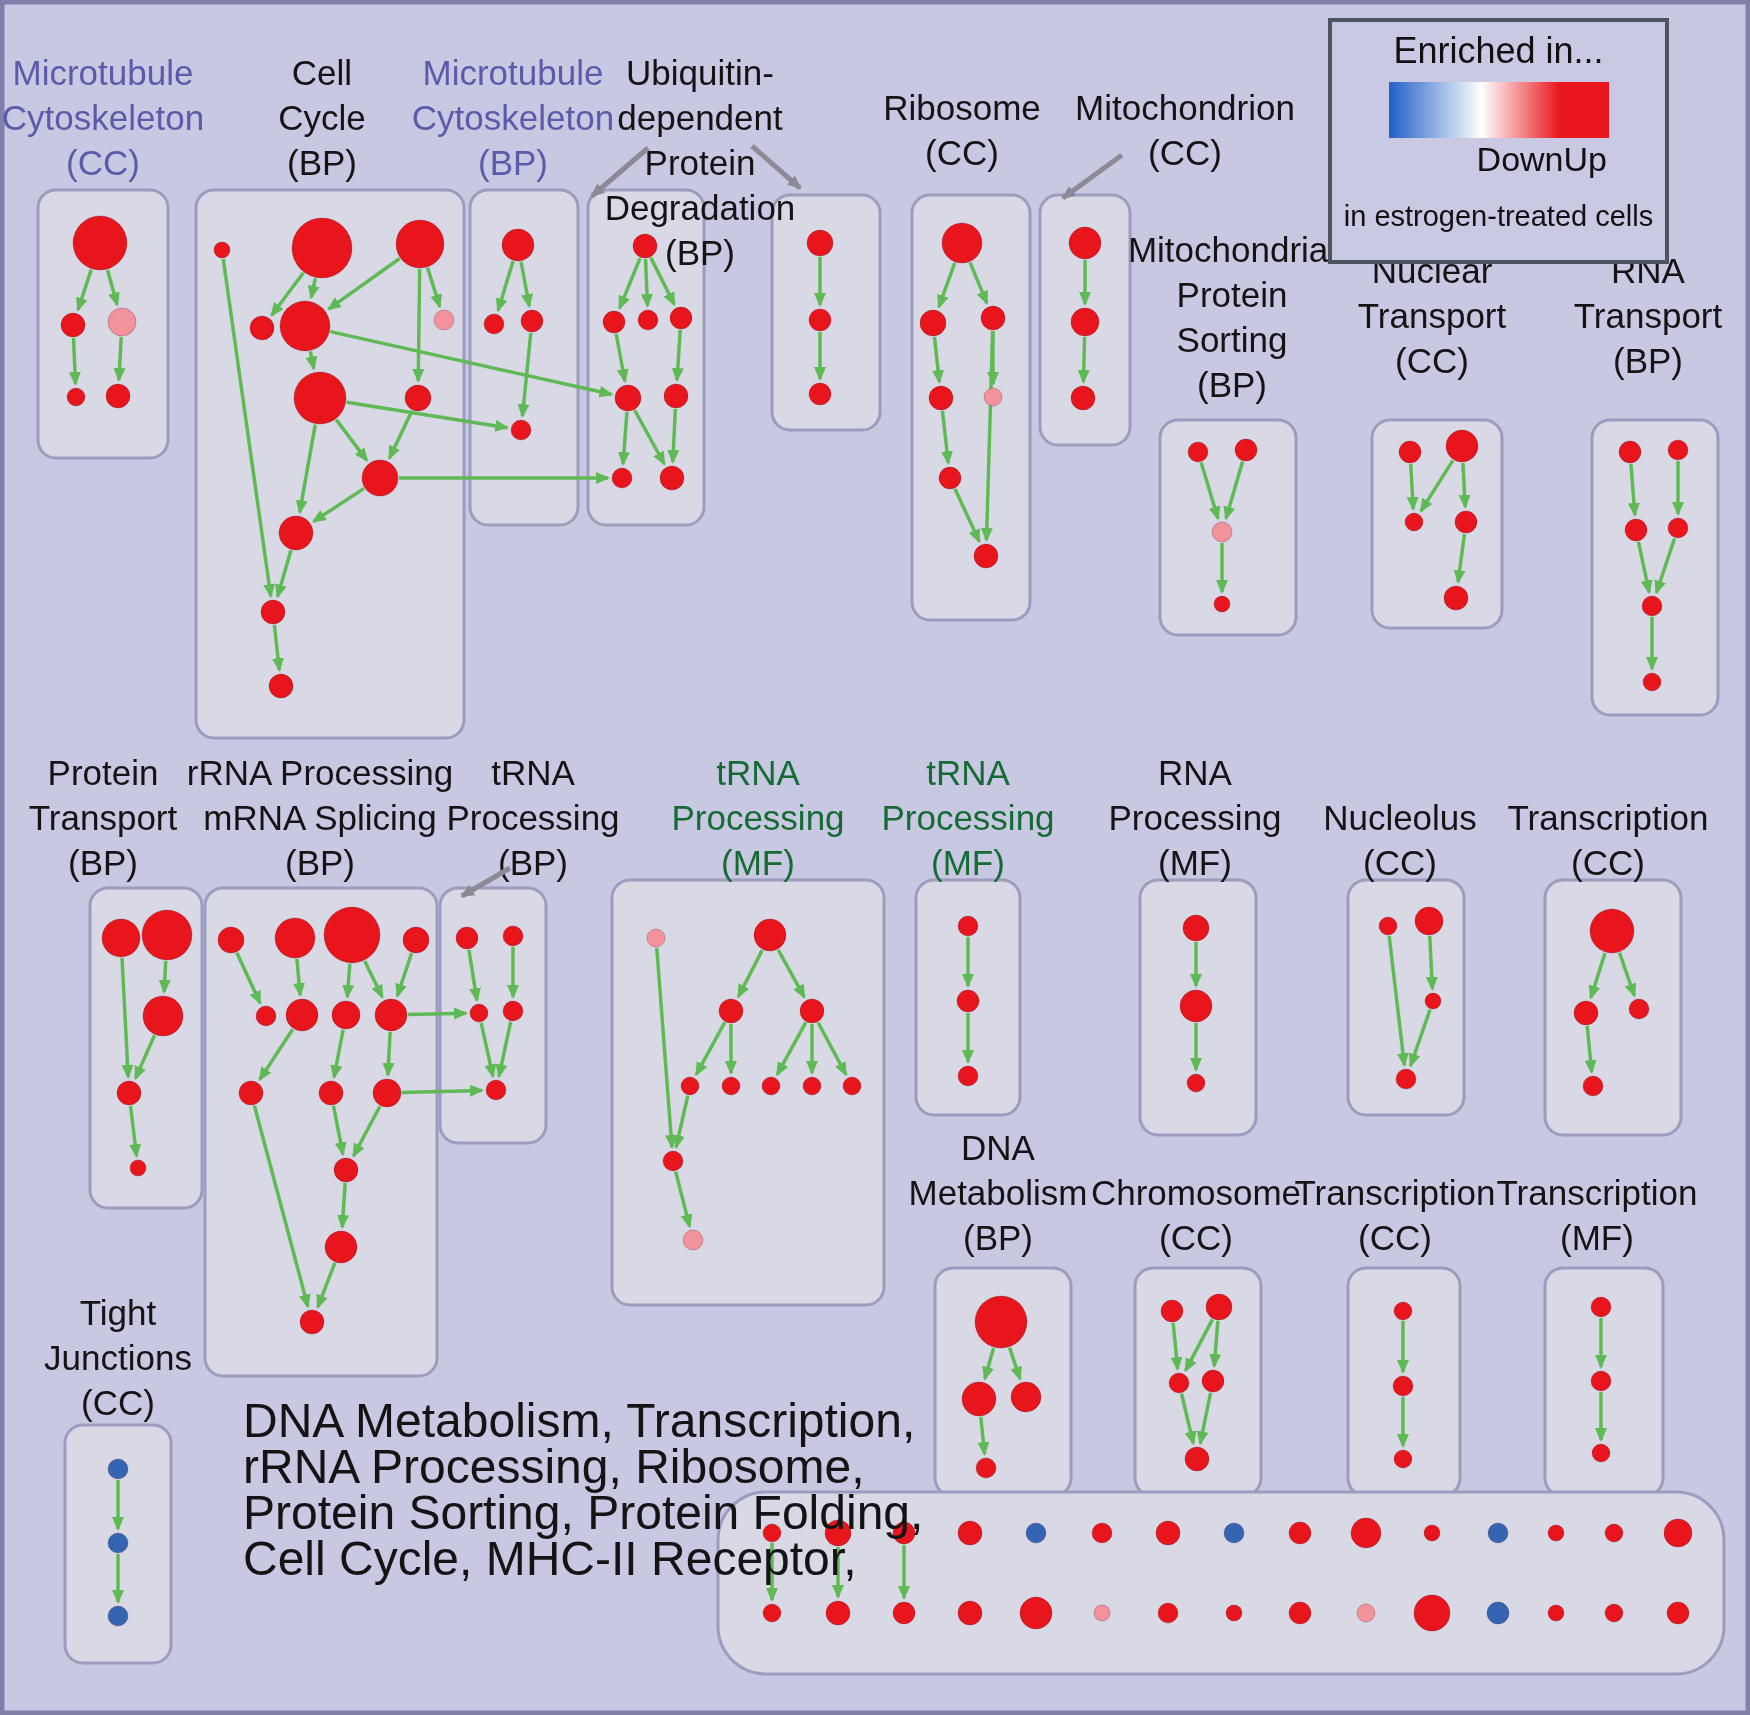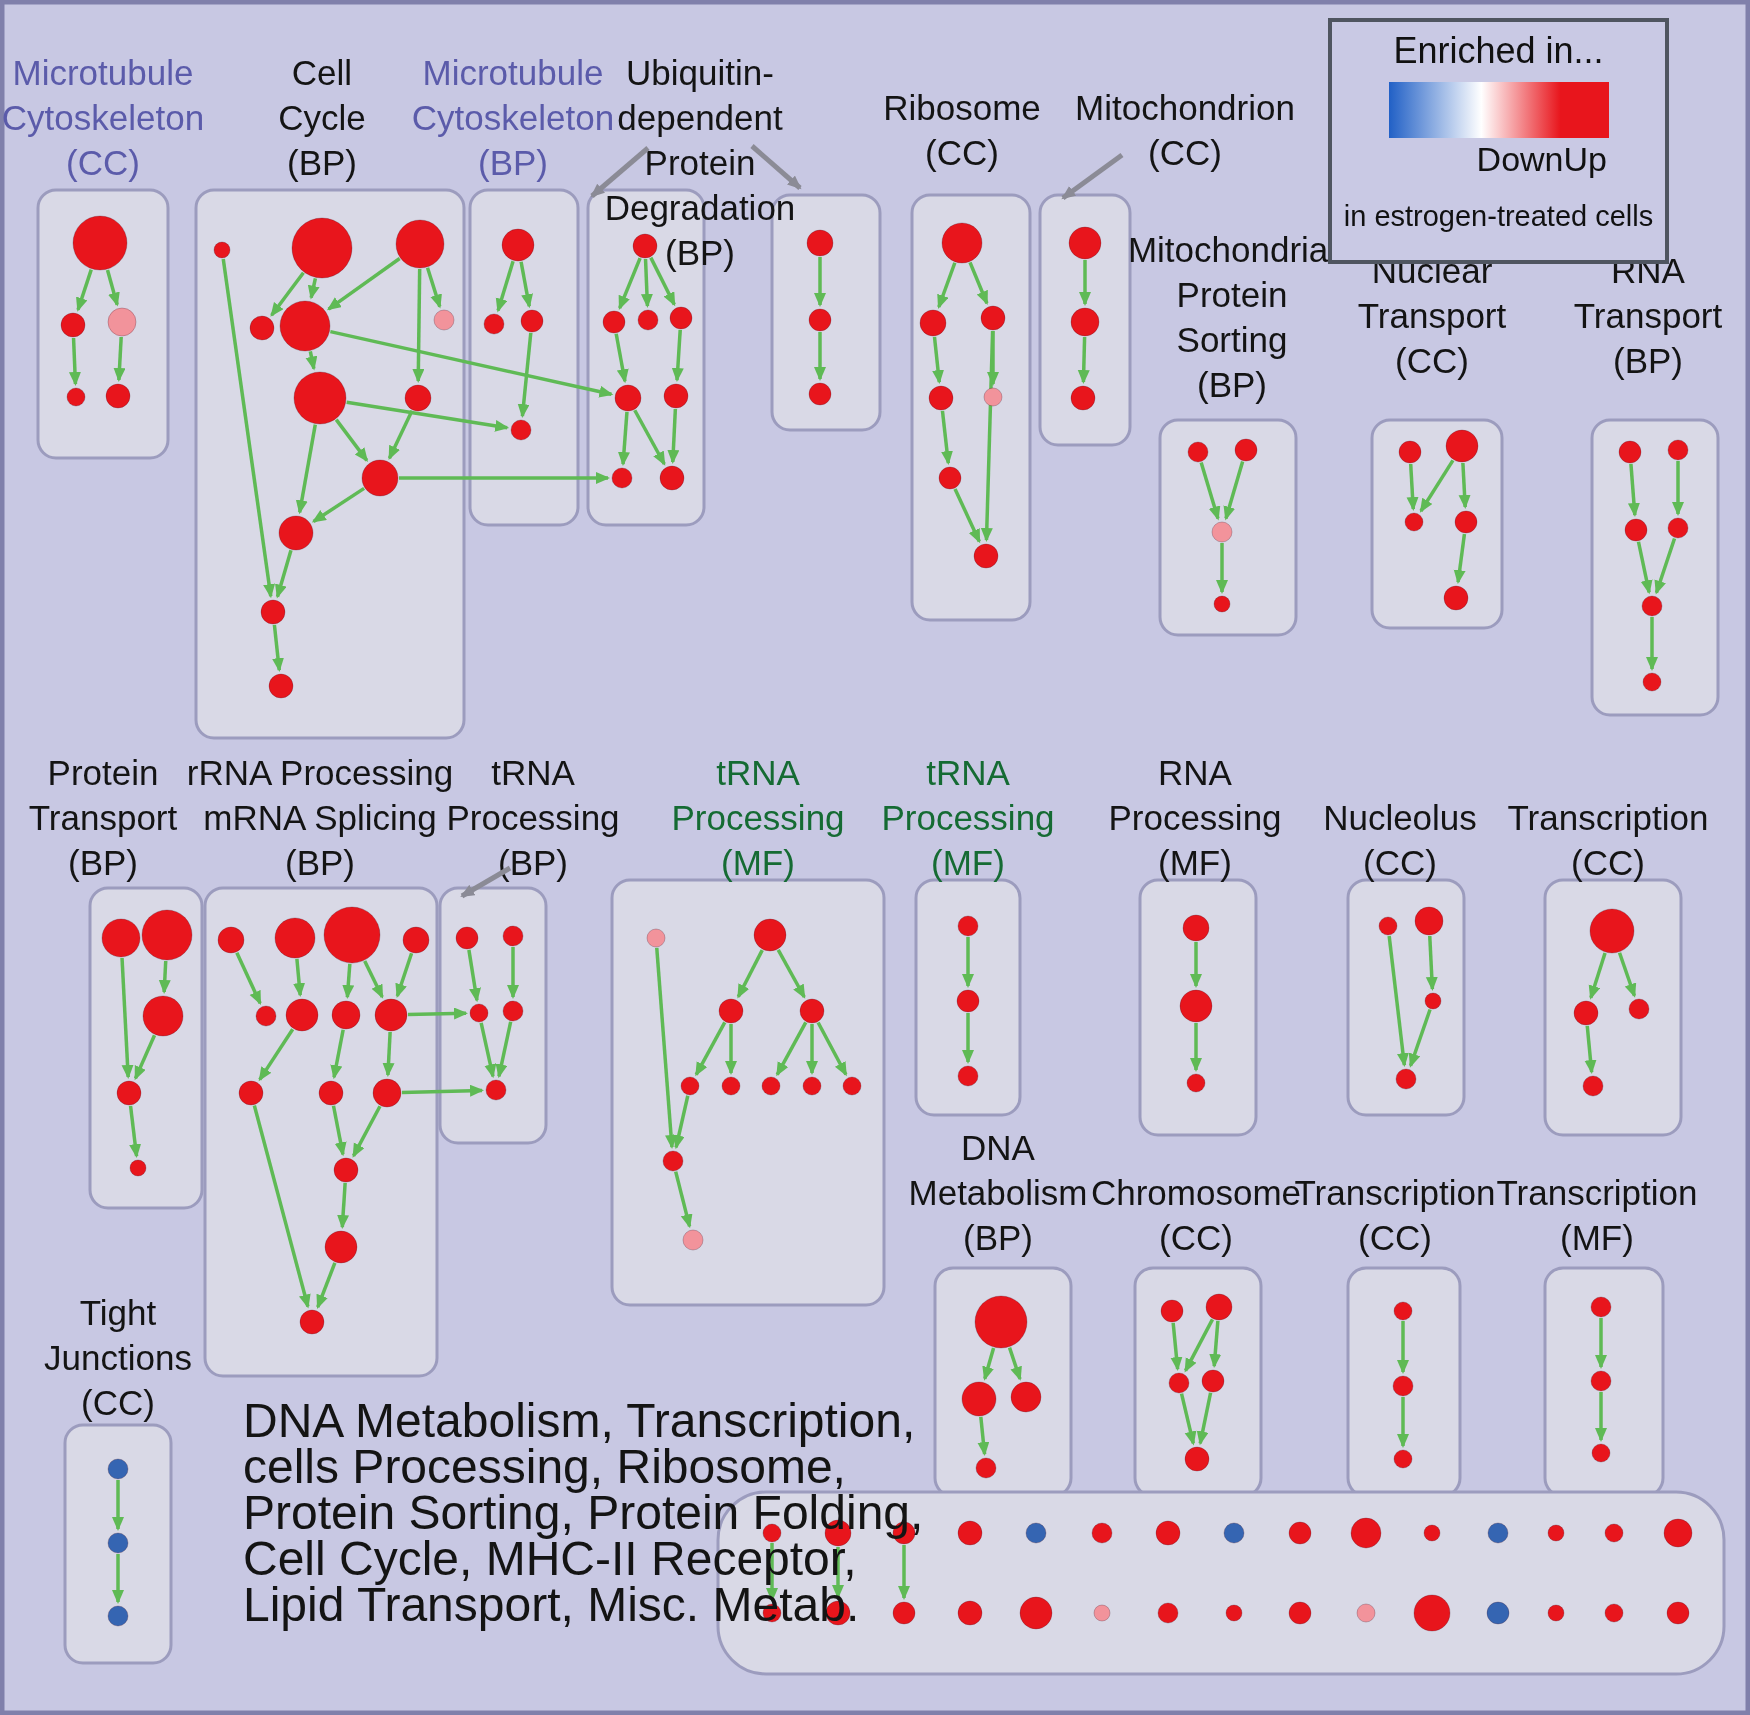--- a/index.html
+++ b/index.html
@@ -361,19 +361,18 @@
       <span>Down</span>
       <span>Up</span>
     </div>
     <div class="legend-caption">
       <div>in estrogen-treated cells</div>
     </div>
   </div>
 
   <div class="note">
     <span>DNA Metabolism, Transcription,</span>
-    <span>cells Processing, Ribosome,</span>
+    <span>rRNA Processing, Ribosome,</span>
     <span>Protein Sorting, Protein Folding,</span>
     <span>Cell Cycle, MHC-II Receptor,</span>
-    <span>Lipid Transport, Misc. Metab.</span>
   </div>
 
 </div>
 
 </body></html>

